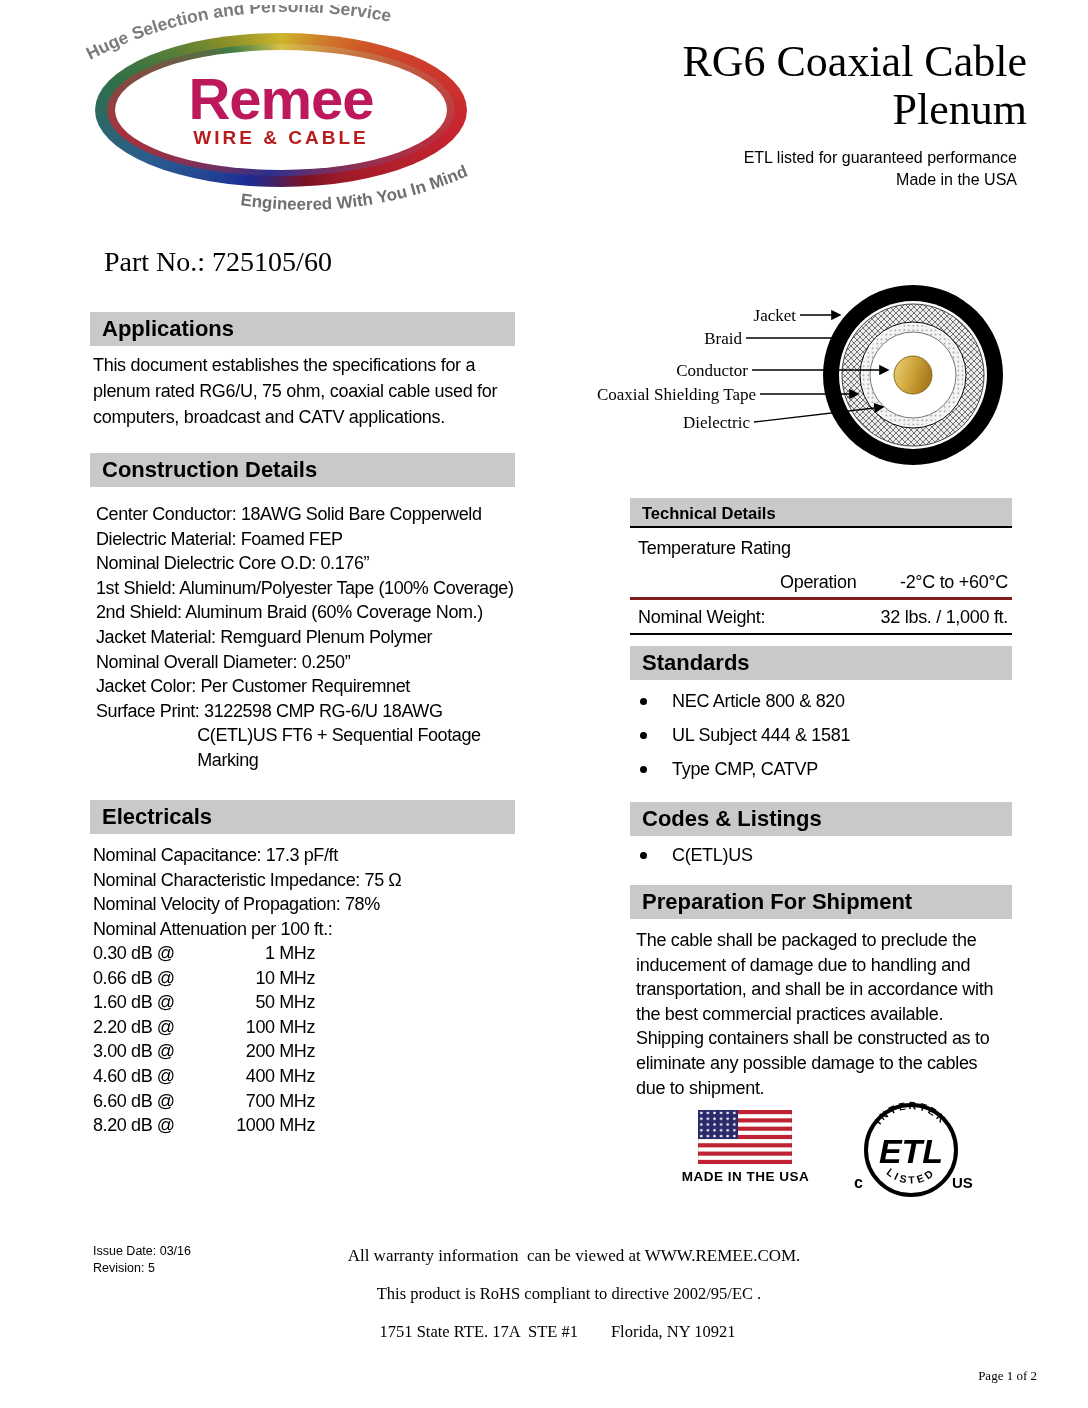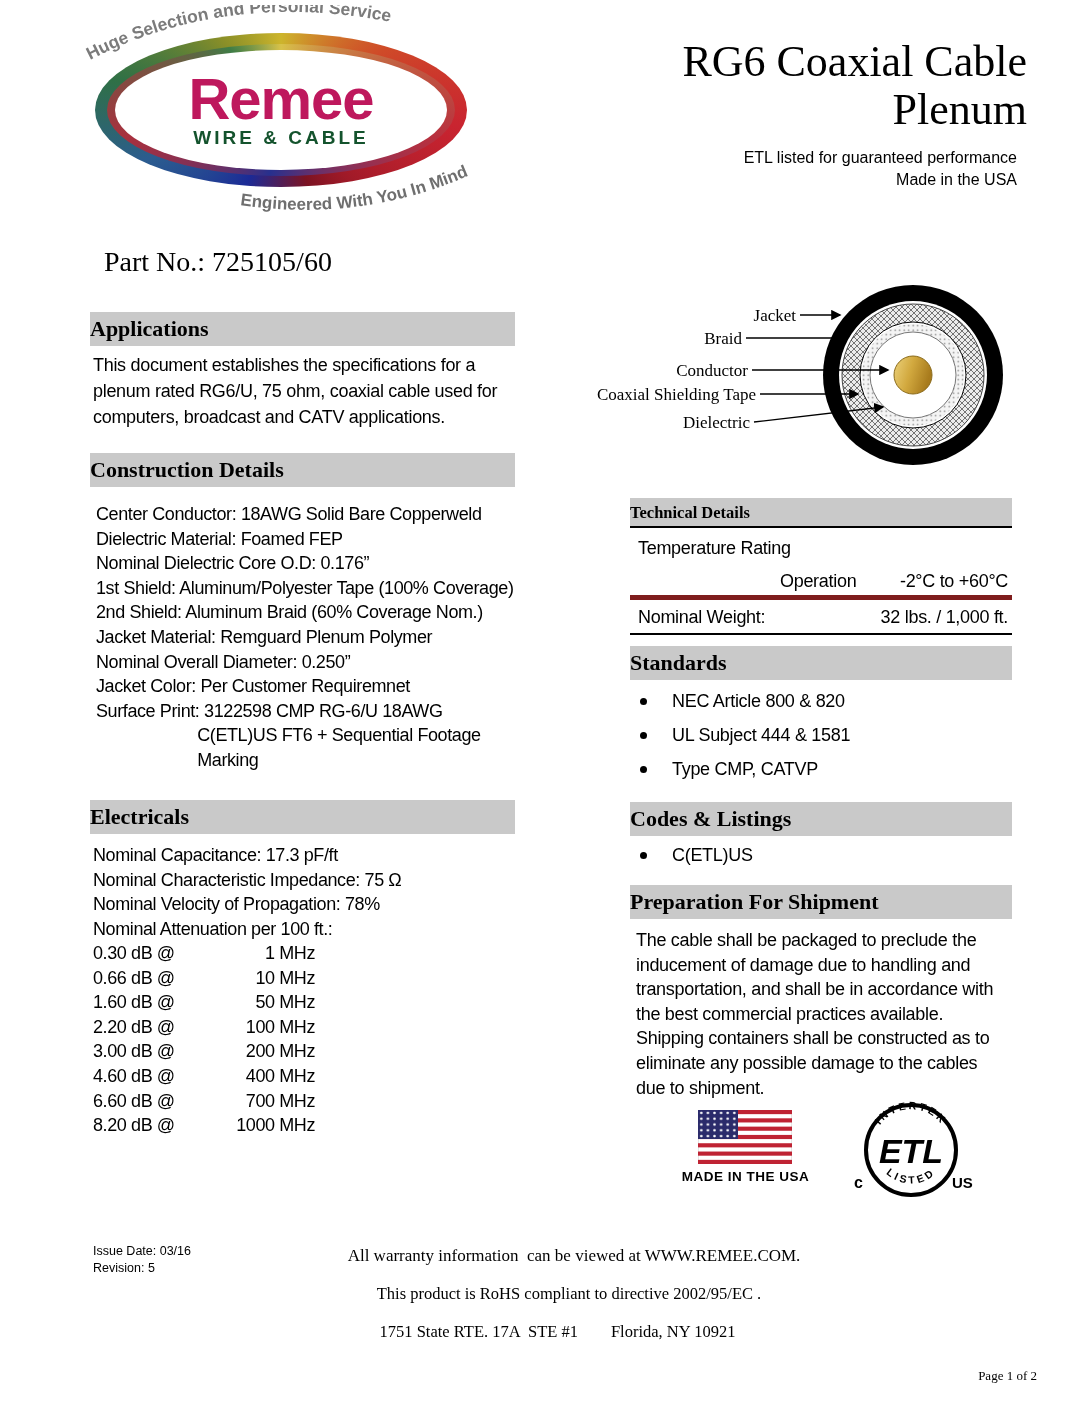--- a/index.html
+++ b/index.html
@@ -3,21 +3,21 @@
 <meta charset="utf-8">
 <style>
   * { box-sizing: border-box; margin: 0; padding: 0; }
   body { background: #e8e8e8; }
   #page { position: relative; width: 1088px; height: 1408px; background: #fff;
           font-family: "Liberation Sans", sans-serif; color: #000; overflow: hidden;
           margin: 0 auto; }
   .abs { position: absolute; }
   .serif { font-family: "Liberation Serif", serif; }
   .h-bar { position: absolute; background: #c9c9c9; font-weight: 700; font-size: 22px;
-           height: 34px; line-height: 34px; padding-left: 0; letter-spacing: 0; font-family: Liberation Serif, serif; }
+           height: 34px; line-height: 34px; padding-left: 12px; letter-spacing: 0; }
   .h-bar.left  { left: 90px;  width: 425px; }
   .h-bar.right { left: 630px; width: 382px; }
   .txt { font-size: 18px; letter-spacing: -0.3px; }
   .cd-line { font-size: 18px; letter-spacing: -0.4px; line-height: 24.6px; white-space: pre; }
   .att-row { display: flex; font-size: 18px; letter-spacing: -0.4px; line-height: 24.6px; gap: 44px; }
   .att-db  { width: 94px; white-space: pre; }
   .att-freq{ width: 84px; text-align: right; white-space: pre; }
   .b-row { display: flex; align-items: center; height: 22px; margin-bottom: 12px; }
   .dot { width: 7px; height: 7px; border-radius: 50%; background: #000; margin-right: 25px; flex: none; }
   .pre-line { white-space: pre-line; }
@@ -27,21 +27,21 @@
 
 <div id="page">
 
   <div class="abs" style="left:95px;top:33px;width:372px;height:154px;border-radius:50%;
               background:conic-gradient(#cdb52c 0deg,#cf4a28 60deg,#c92430 95deg,#a01a28 135deg,#7c1322 160deg,#1b2a96 205deg,#2b5c8f 250deg,#2f7046 280deg,#8a8f28 320deg,#cdb52c 360deg);"></div>
   <div class="abs" style="left:107px;top:44px;width:348px;height:132px;border-radius:50%;
               background:conic-gradient(#d8c24a 0deg,#b8303e 100deg,#27308e 190deg,#a8303e 260deg,#3f7d46 320deg,#d8c24a 360deg);"></div>
   <div class="abs" style="left:115px;top:50px;width:332px;height:120px;border-radius:50%;background:#fff;
               display:flex;flex-direction:column;align-items:center;justify-content:center;">
     <div style="font-size:58px;font-weight:700;color:#be185d;line-height:56px;letter-spacing:-1px;">Remee</div>
-    <div style="font-size:19px;font-weight:700;color:#14532d;letter-spacing:3px;">WIRE &amp; CABLE</div>
+    <div style="font-size:19px;font-weight:700;color:#b91c1c;letter-spacing:3px;">WIRE &amp; CABLE</div>
   </div>
   <svg class="abs" style="left:85px;top:5px;" width="430" height="228">
     <defs>
       <path id="tagTop" d="M 5 55 Q 150 -20 330 22" fill="none"></path>
       <path id="tagBot" d="M 155 200 Q 290 220 410 158" fill="none"></path>
     </defs>
     <text font-size="17.5" font-weight="bold" fill="#7b7b7b" font-family="Liberation Sans, sans-serif">
       <textPath href="#tagTop">Huge Selection and Personal Service</textPath>
     </text>
     <text font-size="17" font-weight="bold" fill="#6f6f6f" font-family="Liberation Sans, sans-serif">
@@ -167,21 +167,21 @@
 
     <text x="218" y="38" text-anchor="end" font-size="17" font-family="Liberation Serif, serif">Jacket</text>
     <text x="164" y="61" text-anchor="end" font-size="17" font-family="Liberation Serif, serif">Braid</text>
     <text x="170" y="93" text-anchor="end" font-size="17" font-family="Liberation Serif, serif">Conductor</text>
     <text x="178" y="117" text-anchor="end" font-size="17" font-family="Liberation Serif, serif">Coaxial Shielding Tape</text>
     <text x="172" y="145" text-anchor="end" font-size="17" font-family="Liberation Serif, serif">Dielectric</text>
   </svg>
 
   <div class="h-bar right" style="top:498px;height:30px;line-height:30px;font-size:16.5px;border-bottom:2px solid #000;">Technical Details</div>
   <div class="abs txt" style="left:638px;top:538px;">Temperature Rating</div>
-  <div class="abs" style="left:630px;top:568px;width:382px;height:32px;border-bottom:5px solid #7f1d1d;display:flex;align-items:center;">
+  <div class="abs" style="left:630px;top:568px;width:382px;height:32px;border-bottom:3px solid #7f1d1d;display:flex;align-items:center;">
     <span class="txt" style="margin-left:150px;">Operation</span>
     <span class="txt" style="margin-left:auto;padding-right:4px;">-2°C to +60°C</span>
   </div>
   <div class="abs" style="left:630px;top:602px;width:382px;height:33px;border-bottom:2px solid #000;display:flex;align-items:center;">
     <span class="txt" style="margin-left:8px;">Nominal Weight:</span>
     <span class="txt" style="margin-left:auto;padding-right:4px;">32 lbs. / 1,000 ft.</span>
   </div>
 
   <div class="h-bar right" style="top:646px;">Standards</div>
   <div class="abs" style="left:640px;top:690px;width:372px;">

